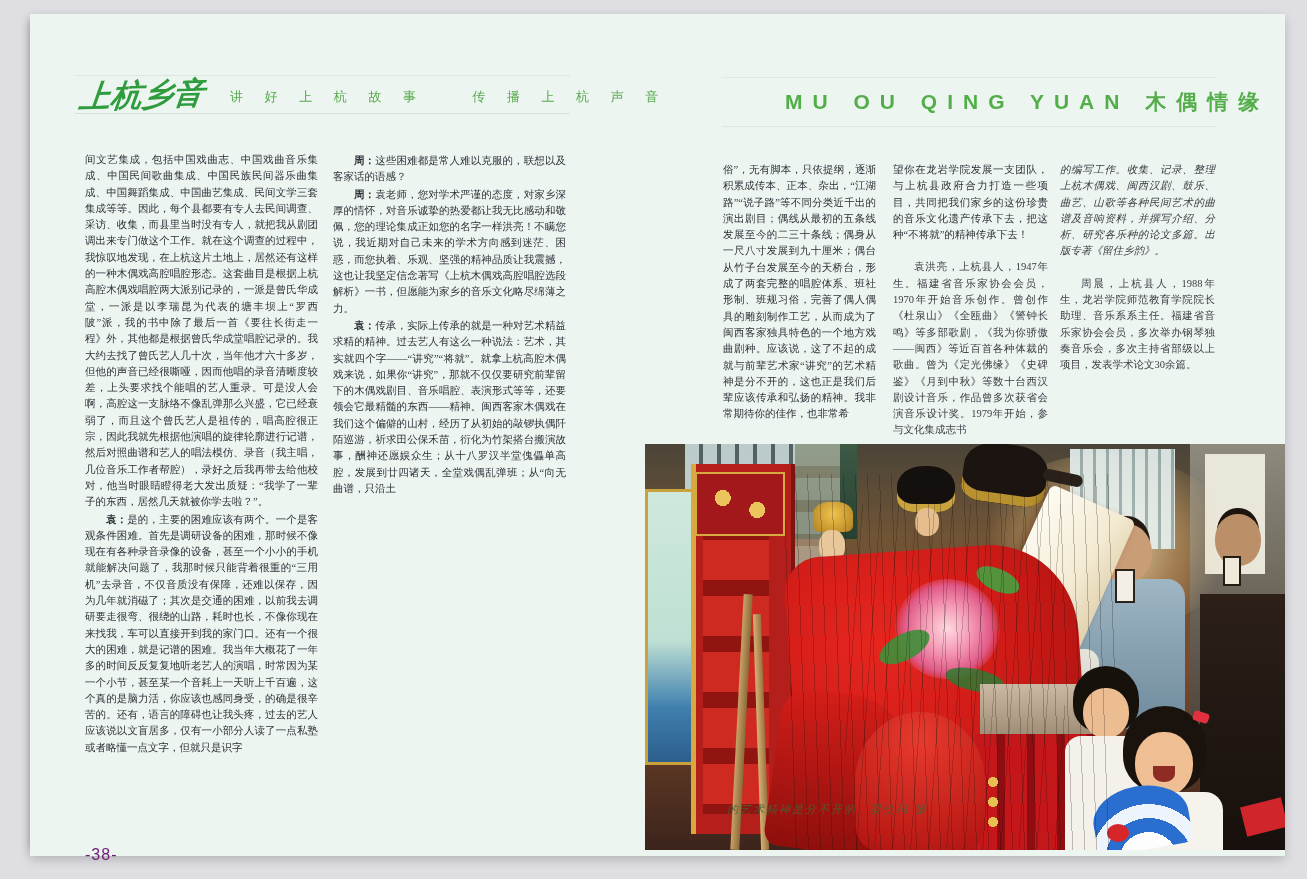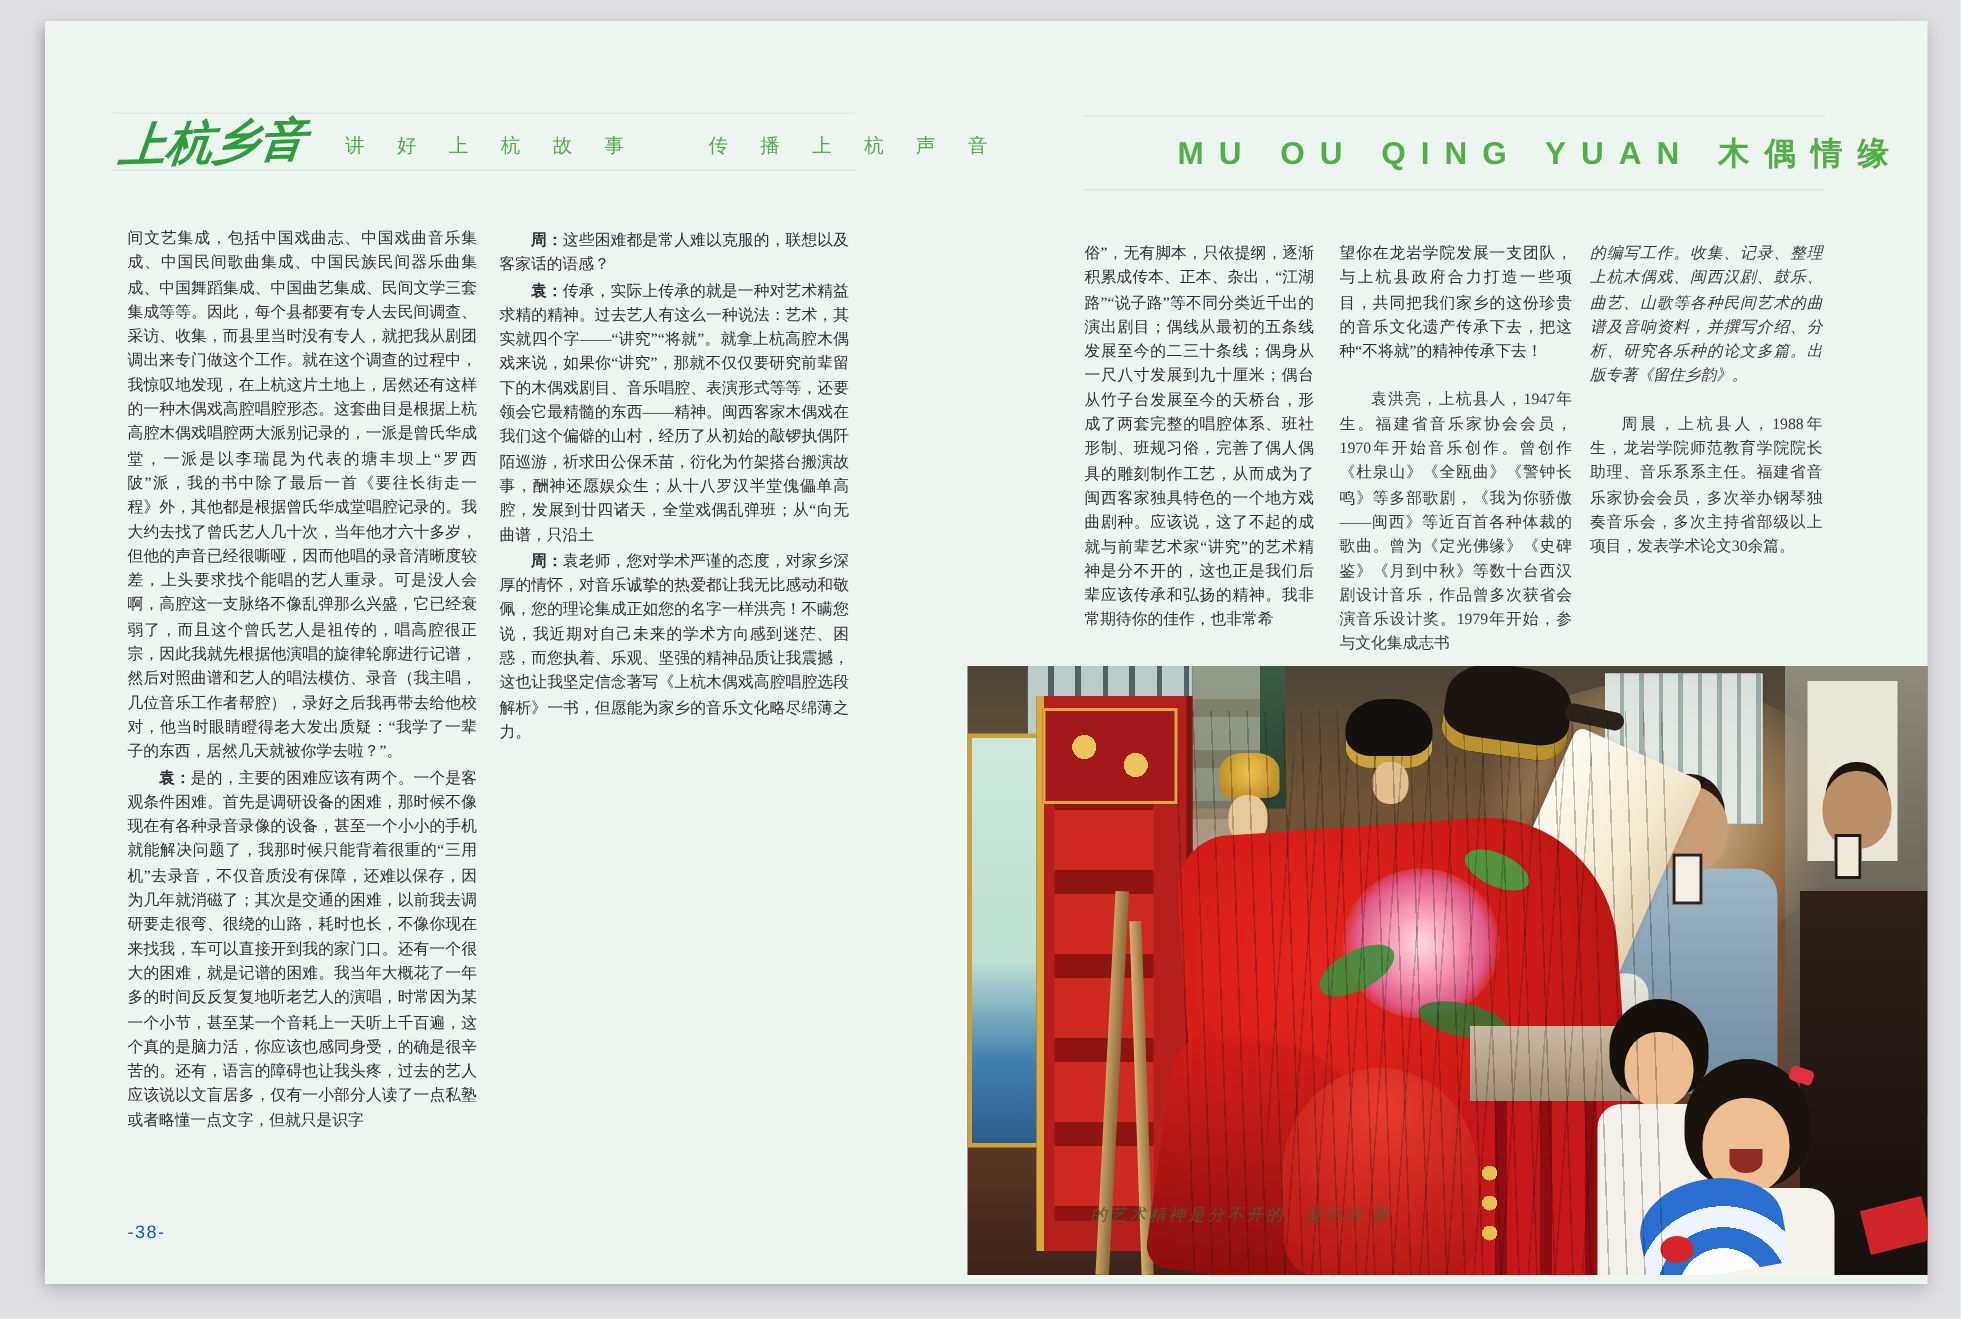--- a/index.html
+++ b/index.html
@@ -46,21 +46,21 @@
   .col p.cont{text-indent:0;}
   .col p b{font-family:"Liberation Sans","DejaVu Sans",sans-serif;font-weight:bold;}
   .c-l1{left:55px;top:138px;width:233px;height:660px;}
   .c-l2{left:303px;top:138px;width:233px;height:660px;}
   .c-r1{left:693px;top:148px;width:153px;height:290px;}
   .c-r2{left:863px;top:148px;width:155px;height:290px;}
   .c-r3{left:998px;top:148px;width:155px;height:290px;margin-left:32px;}
   .bio{color:#3b3b42;margin-top:16px !important;}
   .bio-cont{font-style:italic;color:#3b3b42;}
   .pagenum{
-    position:absolute;left:55px;top:800px;font-size:12px;color:#1d4ed8;letter-spacing:1px;
+    position:absolute;left:55px;top:832px;font-size:16px;color:#701a75;letter-spacing:1px;
     font-family:"Liberation Sans","DejaVu Sans",sans-serif;
   }
   
   .photo{
     position:absolute;left:615px;top:430px;width:640px;height:406px;overflow:hidden;
     background:linear-gradient(180deg,#4a4438 0%,#6f5436 22%,#7d4a2c 55%,#3c241c 100%);
   }
   .ph{position:absolute;}
   .ph-glow{left:330px;top:10px;width:260px;height:180px;border-radius:50%;
     background:radial-gradient(circle,rgba(255,240,200,0.85) 0%,rgba(255,210,140,0.35) 45%,rgba(255,200,120,0) 75%);}
@@ -167,22 +167,22 @@
   <div class="rp-title">MU OU QING YUAN 木偶情缘</div>
   <div class="rp-rule-bot"></div>
 
   <div class="col c-l1">
     <p class="cont"><span>间文艺集成，包括中国戏曲志、中国戏曲音乐集成、中国民间歌曲集成、中国民族民间器乐曲集成、中国舞蹈集成、中国曲艺集成、民间文学三套集成等等。因此，每个县都要有专人去民间调查、采访、收集，而县里当时没有专人，就把我从剧团调出来专门做这个工作。就在这个调查的过程中，我惊叹地发现，在上杭这片土地上，居然还有这样的一种木偶戏高腔唱腔形态。这套曲目是根据上杭高腔木偶戏唱腔两大派别记录的，一派是曾氏华成堂，一派是以李瑞昆为代表的塘丰坝上“罗西陂”派，我的书中除了最后一首《要往长街走一程》外，其他都是根据曾氏华成堂唱腔记录的。我大约去找了曾氏艺人几十次，当年他才六十多岁，但他的声音已经很嘶哑，因而他唱的录音清晰度较差，上头要求找个能唱的艺人重录。可是没人会啊，高腔这一支脉络不像乱弹那么兴盛，它已经衰弱了，而且这个曾氏艺人是祖传的，唱高腔很正宗，因此我就先根据他演唱的旋律轮廓进行记谱，然后对照曲谱和艺人的唱法模仿、录音（我主唱，几位音乐工作者帮腔），录好之后我再带去给他校对，他当时眼睛瞪得老大发出质疑：“我学了一辈子的东西，居然几天就被你学去啦？”。</span></p>
     <p><b>袁：</b><span>是的，主要的困难应该有两个。一个是客观条件困难。首先是调研设备的困难，那时候不像现在有各种录音录像的设备，甚至一个小小的手机就能解决问题了，我那时候只能背着很重的“三用机”去录音，不仅音质没有保障，还难以保存，因为几年就消磁了；其次是交通的困难，以前我去调研要走很弯、很绕的山路，耗时也长，不像你现在来找我，车可以直接开到我的家门口。还有一个很大的困难，就是记谱的困难。我当年大概花了一年多的时间反反复复地听老艺人的演唱，时常因为某一个小节，甚至某一个音耗上一天听上千百遍，这个真的是脑力活，你应该也感同身受，的确是很辛苦的。还有，语言的障碍也让我头疼，过去的艺人应该说以文盲居多，仅有一小部分人读了一点私塾或者略懂一点文字，但就只是识字</span></p>
   </div>
 
   <div class="col c-l2">
     <p><b>周：</b><span>这些困难都是常人难以克服的，联想以及客家话的语感？</span></p>
+    <p><b>周：</b><span>袁老师，您对学术严谨的态度，对家乡深厚的情怀，对音乐诚挚的热爱都让我无比感动和敬佩，您的理论集成正如您的名字一样洪亮！不瞒您说，我近期对自己未来的学术方向感到迷茫、困惑，而您执着、乐观、坚强的精神品质让我震撼，这也让我坚定信念著写《上杭木偶戏高腔唱腔选段解析》一书，但愿能为家乡的音乐文化略尽绵薄之力。</span></p>
     <p><b>袁：</b><span>传承，实际上传承的就是一种对艺术精益求精的精神。过去艺人有这么一种说法：艺术，其实就四个字——“讲究”“将就”。就拿上杭高腔木偶戏来说，如果你“讲究”，那就不仅仅要研究前辈留下的木偶戏剧目、音乐唱腔、表演形式等等，还要领会它最精髓的东西——精神。闽西客家木偶戏在我们这个偏僻的山村，经历了从初始的敲锣执偶阡陌巡游，祈求田公保禾苗，衍化为竹架搭台搬演故事，酬神还愿娱众生；从十八罗汉半堂傀儡单高腔，发展到廿四诸天，全堂戏偶乱弹班；从“向无曲谱，只沿土</span></p>
-    <p><b>周：</b><span>袁老师，您对学术严谨的态度，对家乡深厚的情怀，对音乐诚挚的热爱都让我无比感动和敬佩，您的理论集成正如您的名字一样洪亮！不瞒您说，我近期对自己未来的学术方向感到迷茫、困惑，而您执着、乐观、坚强的精神品质让我震撼，这也让我坚定信念著写《上杭木偶戏高腔唱腔选段解析》一书，但愿能为家乡的音乐文化略尽绵薄之力。</span></p>
   </div>
 
   <div class="pagenum">-38-</div>
 
   <div class="col c-r1">
     <p class="cont"><span>俗”，无有脚本，只依提纲，逐渐积累成传本、正本、杂出，“江湖路”“说子路”等不同分类近千出的演出剧目；偶线从最初的五条线发展至今的二三十条线；偶身从一尺八寸发展到九十厘米；偶台从竹子台发展至今的天桥台，形成了两套完整的唱腔体系、班社形制、班规习俗，完善了偶人偶具的雕刻制作工艺，从而成为了闽西客家独具特色的一个地方戏曲剧种。应该说，这了不起的成就与前辈艺术家“讲究”的艺术精神是分不开的，这也正是我们后辈应该传承和弘扬的精神。我非常期待你的佳作，也非常希</span></p>
   </div>
   <div class="col c-r2">
     <p class="cont"><span>望你在龙岩学院发展一支团队，与上杭县政府合力打造一些项目，共同把我们家乡的这份珍贵的音乐文化遗产传承下去，把这种“不将就”的精神传承下去！</span></p>
     <p class="bio"><span>袁洪亮，上杭县人，1947年生。福建省音乐家协会会员，1970年开始音乐创作。曾创作《杜泉山》《全瓯曲》《警钟长鸣》等多部歌剧，《我为你骄傲——闽西》等近百首各种体裁的歌曲。曾为《定光佛缘》《史碑鉴》《月到中秋》等数十台西汉剧设计音乐，作品曾多次获省会演音乐设计奖。1979年开始，参与文化集成志书</span></p>

